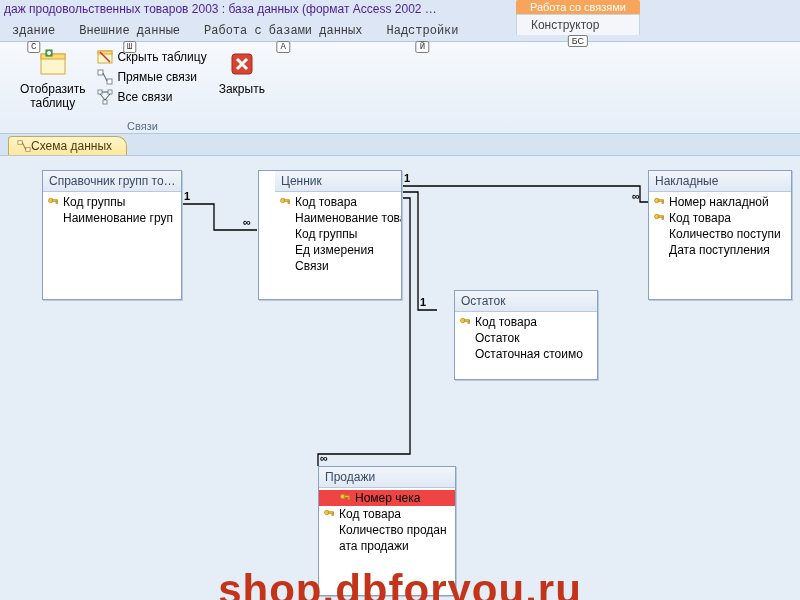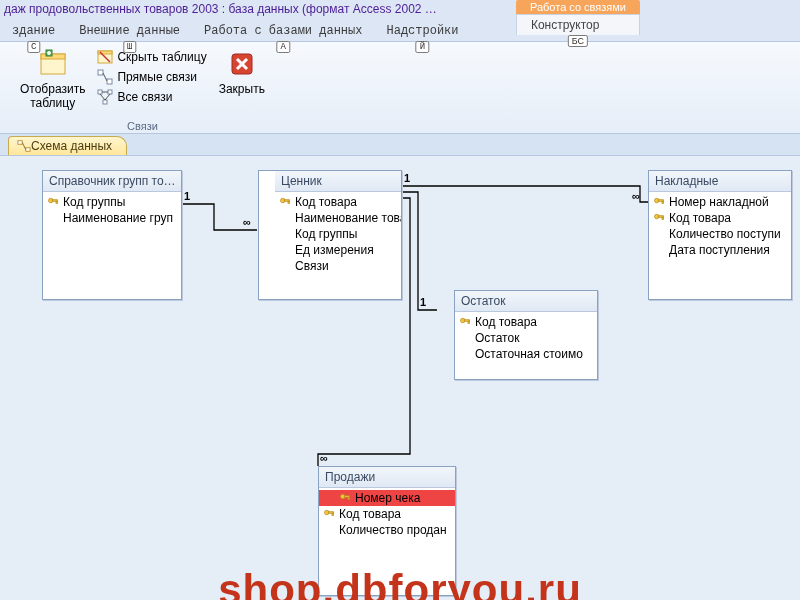--- a/index.html
+++ b/index.html
@@ -426,17 +426,21 @@
             <circle cx="5" cy="6" r="3" fill="#f4c642" stroke="#b88b1a"></circle>
             <rect x="7" y="5" width="7" height="2" fill="#f4c642" stroke="#b88b1a"></rect>
             <rect x="12" y="7" width="2" height="3" fill="#f4c642" stroke="#b88b1a"></rect>
           </svg>
           <span>Код товара</span>
         </div>
         <div class="fld">
           <span class="keyic"></span>
           <span>Количество продан</span>
         </div>
+        <div class="fld">
+          <span class="keyic"></span>
+          <span>ата продажи</span>
+        </div>
       </div>
   </div>
 
   <div class="watermark">shop.dbforyou.ru</div>
 </div>
 
 </body></html>

